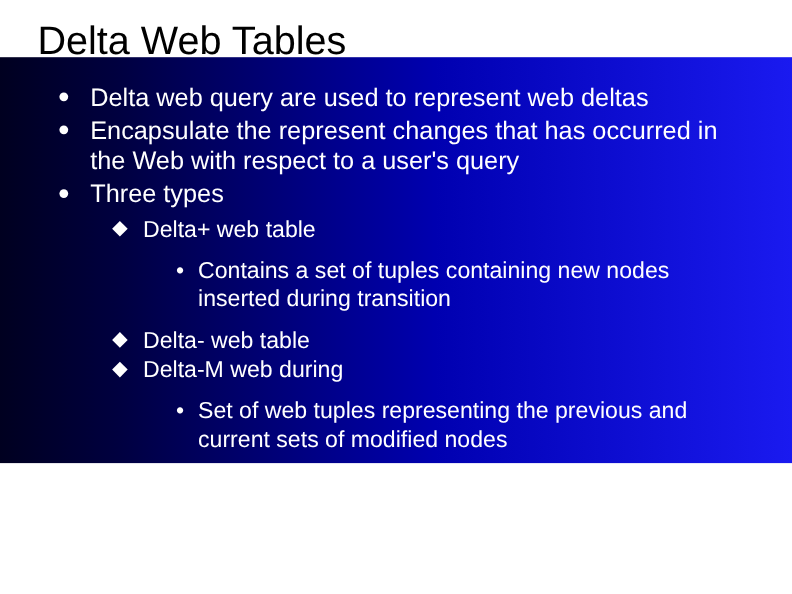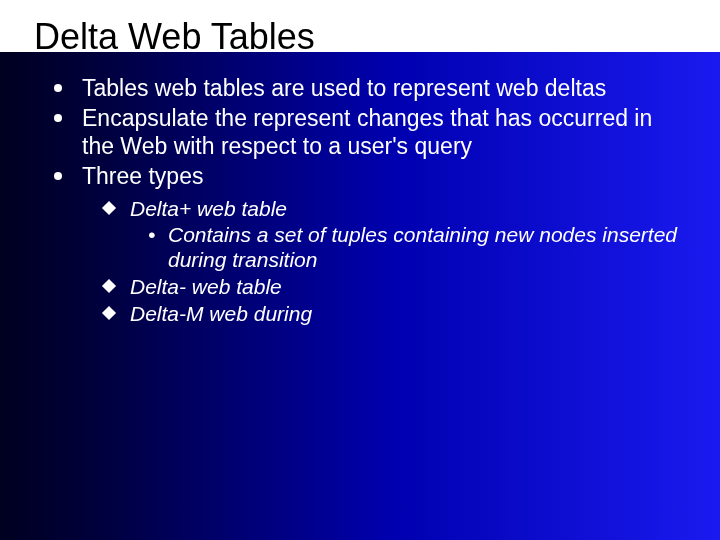--- a/index.html
+++ b/index.html
@@ -5,21 +5,21 @@
   html, body {
     margin: 0;
     padding: 0;
     width: 720px;
     height: 540px;
     overflow: hidden;
     font-family: Arial, Helvetica, sans-serif;
   }
   .slide {
     width: 720px;
-    height: 540px;
+    height: 421px;
     background: linear-gradient(to right, #000020 0%, #000040 15%, #0000b0 55%, #1a1af0 100%);
     color: #ffffff;
     box-sizing: border-box;
     padding: 14px 28px 0 28px;
   }
   
   .topband {
     position: absolute;
     top: 0; left: 0;
     width: 720px;
@@ -64,36 +64,35 @@
     list-style: none;
     padding: 0 0 0 22px;
     margin: 6px 0 0 0;
     font-size: 21px;
     line-height: 1.22;
   }
   ul.level2 > li {
     position: relative;
     padding-left: 26px;
     margin-bottom: 1px;
-    font-style: italic;
   }
   ul.level2 > li::before {
     content: "";
     position: absolute;
     left: 0;
     top: 7px;
     width: 10px;
     height: 10px;
     background: #fff;
     transform: rotate(45deg);
   }
   ul.level3 {
     list-style: none;
     padding: 0 0 0 18px;
-    margin: 0;
+    margin: 12px;
     font-size: 21px;
     line-height: 1.22;
   }
   ul.level3 > li {
     position: relative;
     padding-left: 20px;
     margin-bottom: 1px;
   }
   ul.level3 > li::before {
     content: "•";
@@ -106,21 +105,21 @@
 </style>
 </head>
 <body>
 
 <div class="slide">
   <div class="topband"></div>
   <div class="heading">Delta Web Tables</div>
 
   <ul class="level1">
     <li>
-      <span>Tables web tables are used to represent web deltas</span>
+      <span>Delta web query are used to represent web deltas</span>
     </li>
     <li>
       <span>Encapsulate the represent changes that has occurred in the Web with respect to a user's query</span>
     </li>
     <li>
       <span>Three types</span>
 
       <ul class="level2">
         <li>
           <span>Delta+ web table</span>
@@ -128,17 +127,22 @@
             <li>
               <span>Contains a set of tuples containing new nodes inserted during transition</span>
             </li>
           </ul>
         </li>
         <li>
           <span>Delta- web table</span>
         </li>
         <li>
           <span>Delta-M web during</span>
+          <ul class="level3">
+            <li>
+              <span>Set of web tuples representing the previous and current sets of modified nodes</span>
+            </li>
+          </ul>
         </li>
       </ul>
     </li>
   </ul>
 </div>
 
 </body></html>

